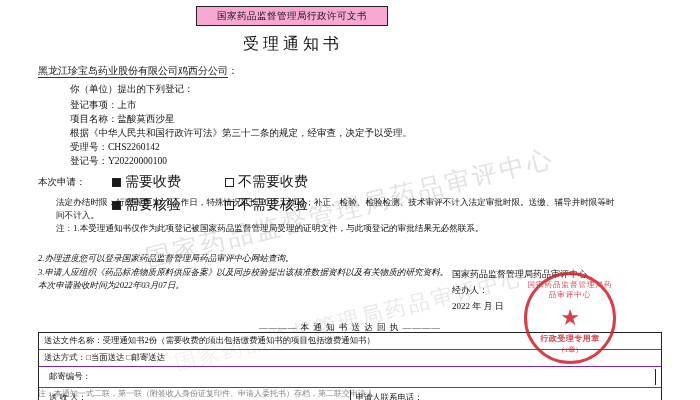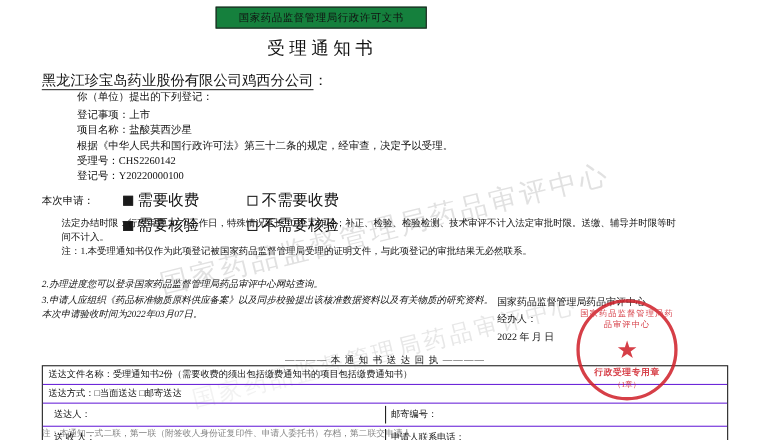--- a/index.html
+++ b/index.html
@@ -31,21 +31,21 @@
     top: 6px;
     width: 190px;
     height: 18px;
     border: 1px solid #222;
     display: flex;
     align-items: center;
     justify-content: center;
     font-size: 9.5px;
     letter-spacing: 0.5px;
     color: #111;
-    background: #15803d;
+    background: #f9a8d4;
     z-index: 5;
   }
 
   
   .watermark {
     position: absolute;
     left: 50%;
     top: 52%;
     transform: translate(-50%, -50%) rotate(-14deg);
     font-size: 25px;
@@ -75,21 +75,21 @@
     text-align: center;
     font-size: 16px;
     letter-spacing: 4px;
     color: #111;
   }
 
   .applicant-line {
     position: absolute;
     left: 38px;
     top: 64px;
-    font-size: 13px;
+    font-size: 10px;
     color: #111;
   }
   .applicant-name {
     border-bottom: 1px solid #333;
     padding-bottom: 1px;
   }
 
   .indent-line {
     position: absolute;
     font-size: 9.5px;
@@ -358,21 +358,20 @@
       <div class="bottom-text">行政受理专用章</div>
       <div class="code-text">（1章）</div>
     </div>
 
     <div class="divider-note">———— 本 通 知 书 送 达 回 执 ————</div>
 
     <div class="delivery-box">
       <div class="delivery-row">送达文件名称：受理通知书2份（需要收费的须出包括缴费通知书的项目包括缴费通知书）</div>
       <div class="delivery-row">送达方式：□当面送达                              □邮寄送达</div>
       <div class="delivery-row delivery-split">
-        <div>送达人：</div>
         <div>邮寄编号：</div>
       </div>
       <div class="delivery-row delivery-split">
         <div>送 收 人：</div>
         <div>申请人联系电话：</div>
       </div>
 
     </div>
 
     <div class="footer-note">注：本通知一式二联，第一联（附签收人身份证复印件、申请人委托书）存档，第二联交申请人</div>

